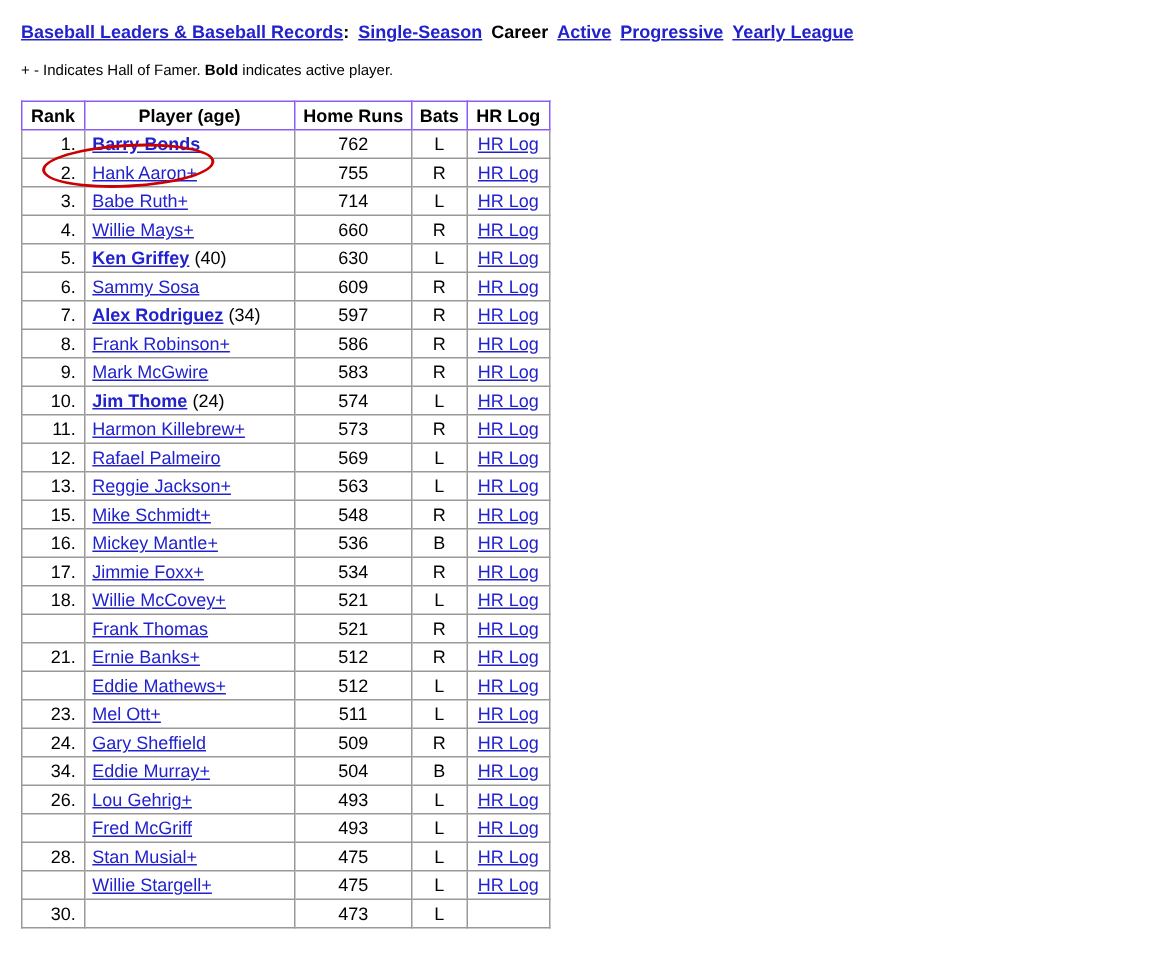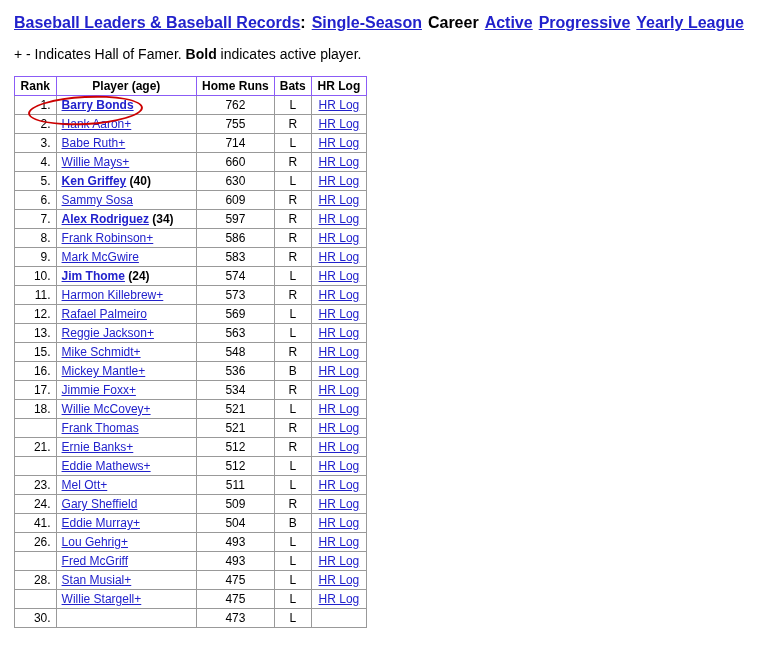--- a/index.html
+++ b/index.html
@@ -15,21 +15,21 @@
     color: #000000;
     position: relative;
     overflow: hidden;
   }
   .page {
     padding: 10px 0 0 14px;
     position: relative;
   }
   
   .header-line {
-    font-size: 16px;
+    font-size: 12px;
     font-weight: bold;
     margin: 4px 0 0 0;
     white-space: nowrap;
   }
   .header-line a {
     color: #2222cc;
     text-decoration: underline;
   }
   .header-title {
     color: #2222cc;
@@ -45,21 +45,21 @@
     width: 6px;
   }
   .nav-current {
     color: #000000;
     font-weight: bold;
     text-decoration: none;
   }
   
   .note-line {
     margin: 14px 0 0 0;
-    font-size: 14px;
+    font-size: 10px;
     color: #000000;
   }
   .note-line b {
     font-weight: bold;
   }
   
   .table-wrap {
     margin-top: 14px;
     width: 353px;
   }
@@ -109,21 +109,21 @@
     color: #2222cc;
     text-decoration: underline;
   }
   td.player .plain {
     color: #2222cc;
     text-decoration: underline;
   }
   td.player .age {
     color: #000000;
     text-decoration: none;
-    font-weight: bold;
+    font-weight: normal;
   }
   .bold-player a, .bold-player .plain {
     font-weight: bold;
   }
   
   .ellipse {
     position: absolute;
     left: 28px;
     top: 96px;
     width: 111px;
@@ -307,21 +307,21 @@
             <td class="log"><a href="#">HR Log</a></td>
           </tr>
           <tr>
             <td class="rank">24.</td>
             <td class="player"><a href="#" class="plain">Gary Sheffield</a></td>
             <td class="hr">509</td>
             <td class="bats">R</td>
             <td class="log"><a href="#">HR Log</a></td>
           </tr>
           <tr>
-            <td class="rank">41.</td>
+            <td class="rank">34.</td>
             <td class="player"><a href="#" class="plain">Eddie Murray+</a></td>
             <td class="hr">504</td>
             <td class="bats">B</td>
             <td class="log"><a href="#">HR Log</a></td>
           </tr>
           <tr>
             <td class="rank">26.</td>
             <td class="player"><a href="#" class="plain">Lou Gehrig+</a></td>
             <td class="hr">493</td>
             <td class="bats">L</td>

